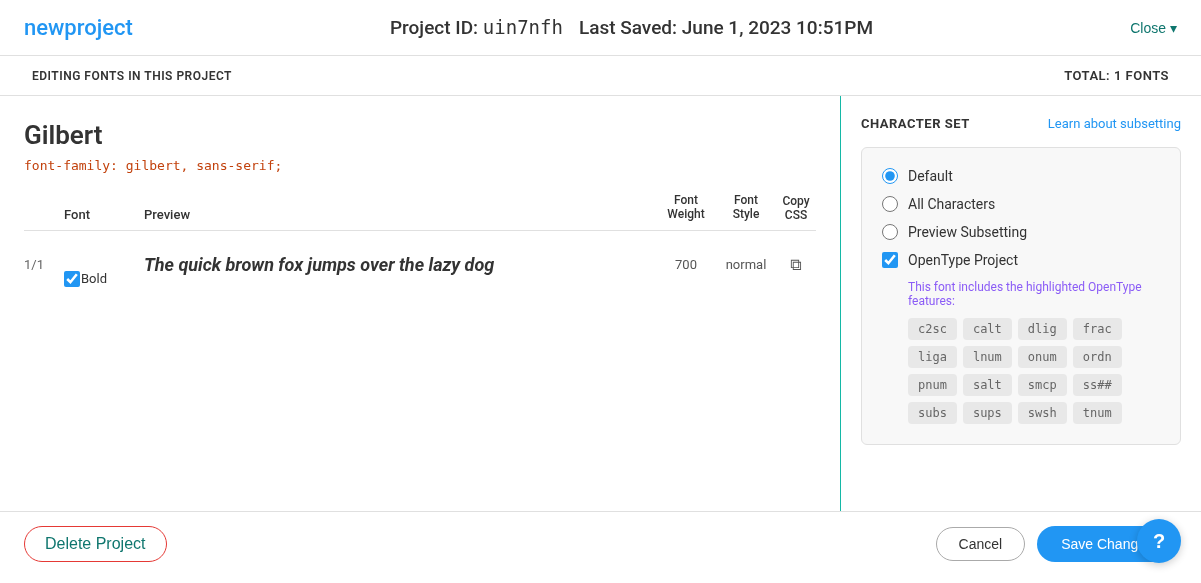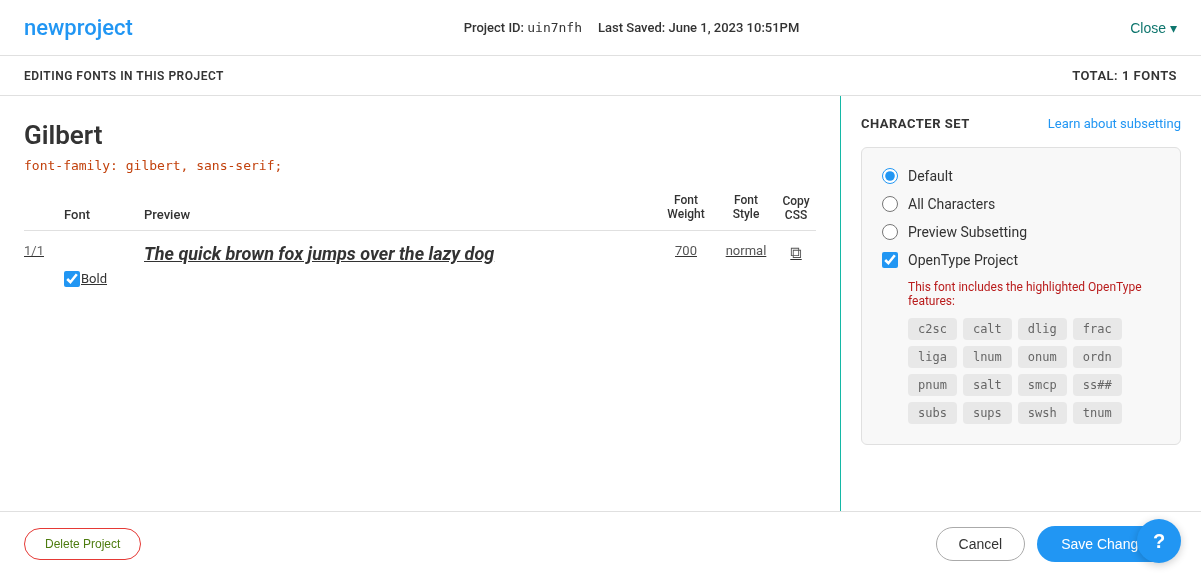--- a/index.html
+++ b/index.html
@@ -4,51 +4,51 @@
   <style>
     * { box-sizing: border-box; margin: 0; padding: 0; }
     body { font-family: -apple-system, BlinkMacSystemFont, 'Segoe UI', Roboto, sans-serif; background: #fff; color: #333; font-size: 14px; }
 
     
     .top-nav {
       display: flex; align-items: center; justify-content: space-between;
       padding: 0 24px; height: 56px; border-bottom: 1px solid #e0e0e0;
     }
     .project-title { color: #2196f3; font-size: 22px; font-weight: 500; }
-    .nav-center { display: flex; gap: 16px; color: #555; font-size: 13px; justify-content: flex-end; }
+    .nav-center { display: flex; gap: 16px; color: #555; font-size: 19px; justify-content: flex-end; }
     .nav-center span { color: #333; font-weight: 500; }
     .close-btn {
       display: flex; align-items: center; gap: 4px;
       color: #0f766e; cursor: pointer; font-size: 14px; background: none; border: none;
     }
 
     
     .sub-header {
       display: flex; align-items: center; justify-content: space-between;
-      padding: 12px 24px; border-bottom: 1px solid #e0e0e0;
+      padding: 12px 32px; border-bottom: 1px solid #e0e0e0;
     }
     .sub-header-left { font-size: 12px; font-weight: 600; letter-spacing: 0.5px; color: #333; text-transform: uppercase; }
     .sub-header-right { font-size: 13px; font-weight: 600; letter-spacing: 0.5px; color: #333; text-transform: uppercase; }
 
     
     .main-content { display: flex; height: calc(583px - 56px - 48px - 64px); }
 
     
     .font-editor { flex: 1; padding: 24px; border-right: 1px solid #14b8a6; }
     .font-name { font-size: 26px; font-weight: 600; margin-bottom: 8px; }
     .font-css-code { font-family: monospace; font-size: 13px; color: #c2410c; margin-bottom: 20px; }
     .font-table-header { display: flex; align-items: flex-end; padding-bottom: 8px; border-bottom: 1px solid #e0e0e0; gap: 0; }
     .col-num { width: 40px; color: #666; font-size: 13px; }
     .col-font { width: 80px; font-size: 13px; font-weight: 500; }
     .col-preview { flex: 1; font-size: 13px; font-weight: 500; }
     .col-weight { width: 60px; font-size: 12px; font-weight: 500; text-align: center; line-height: 1.2; }
     .col-style { width: 60px; font-size: 12px; font-weight: 500; text-align: center; line-height: 1.2; }
     .col-copy { width: 40px; font-size: 12px; font-weight: 500; text-align: center; }
 
-    .font-row { display: flex; align-items: flex-start; padding: 12px 0; gap: 0; text-decoration: underline; }
+    .font-row { display: flex; align-items: center; padding: 12px 0; gap: 0; }
     .font-row-num { width: 40px; color: #666; font-size: 13px; }
     .font-row-check { width: 80px; display: flex; align-items: center; gap: 1px; margin-top: 28px; }
     .font-row-check input[type=checkbox] { width: 16px; height: 16px; accent-color: #2196f3; }
     .font-row-label { font-size: 13px; }
     .font-row-preview { flex: 1; font-size: 18px; font-weight: 700; color: #333; font-style: italic; }
     .font-row-weight { width: 60px; text-align: center; font-size: 13px; color: #555; }
     .font-row-style { width: 60px; text-align: center; font-size: 13px; color: #555; }
     .font-row-copy { width: 40px; text-align: center; }
     .copy-icon { cursor: pointer; color: #555; font-size: 16px; }
 
@@ -58,36 +58,36 @@
     .char-set-title { font-size: 13px; font-weight: 700; letter-spacing: 0.5px; text-transform: uppercase; color: #333; }
     .learn-link { color: #2196f3; font-size: 13px; cursor: pointer; text-decoration: none; }
 
     .radio-panel { background: #f8f8f8; border: 1px solid #e0e0e0; border-radius: 6px; padding: 20px; }
     .radio-item { display: flex; align-items: center; gap: 10px; margin-bottom: 12px; cursor: pointer; }
     .radio-item:last-child { margin-bottom: 0; }
     .radio-item input[type=radio] { accent-color: #2196f3; width: 16px; height: 16px; }
     .radio-item input[type=checkbox] { accent-color: #2196f3; width: 16px; height: 16px; }
     .radio-label { font-size: 14px; color: #333; }
 
-    .opentype-note { font-size: 12px; color: #b91c1c; margin: 10px 0 10px 26px; }
+    .opentype-note { font-size: 12px; color: #8b5cf6; margin: 10px 0 10px 26px; }
 
     .feature-tags { display: flex; flex-wrap: wrap; gap: 6px; margin-left: 26px; }
     .feature-tag {
       background: #e8e8e8; border-radius: 4px; padding: 4px 10px;
       font-size: 12px; color: #666; font-family: monospace;
     }
 
     
     .footer {
       display: flex; align-items: center; justify-content: space-between;
       padding: 12px 24px; border-top: 1px solid #e0e0e0; height: 64px;
     }
     .delete-btn {
-      background: #fff; color: #4d7c0f; border: 1.5px solid #e53935;
-      border-radius: 20px; padding: 8px 20px; font-size: 12px; cursor: pointer;
+      background: #fff; color: #0f766e; border: 1.5px solid #e53935;
+      border-radius: 20px; padding: 8px 20px; font-size: 16px; cursor: pointer;
       font-weight: 500;
     }
     .footer-right { display: flex; gap: 12px; align-items: center; }
     .cancel-btn {
       background: #fff; color: #333; border: 1.5px solid #aaa;
       border-radius: 20px; padding: 8px 22px; font-size: 14px; cursor: pointer;
     }
     .save-btn {
       background: #2196f3; color: #fff; border: none;
       border-radius: 20px; padding: 10px 24px; font-size: 14px; cursor: pointer;

